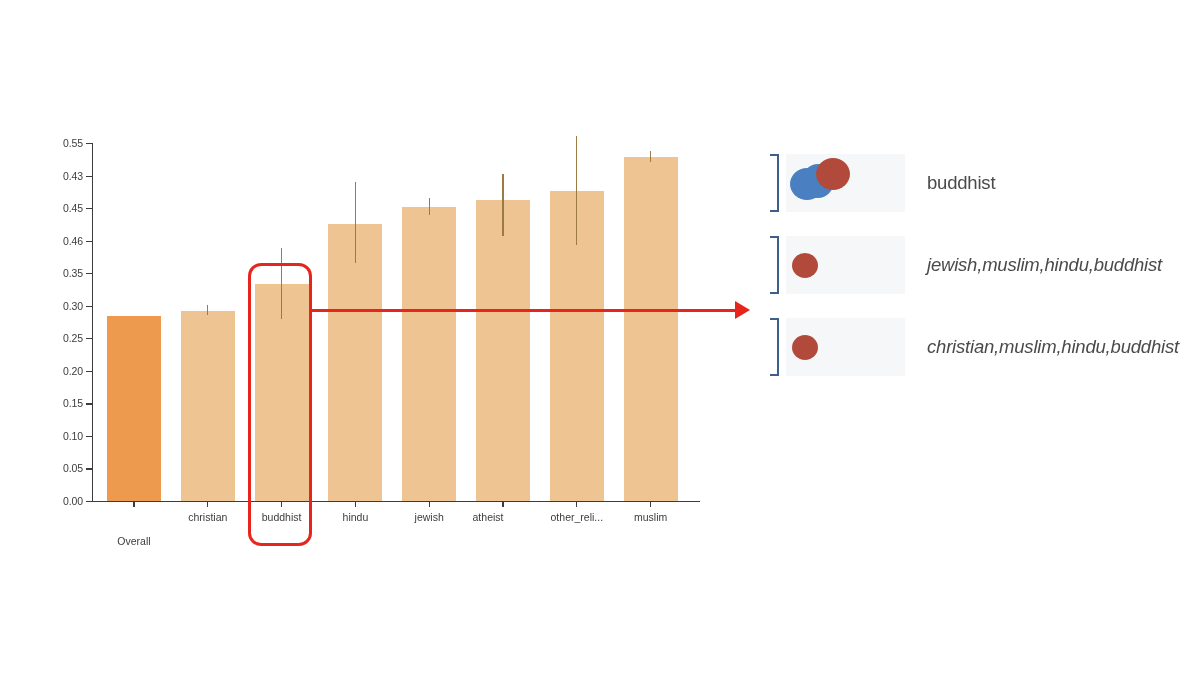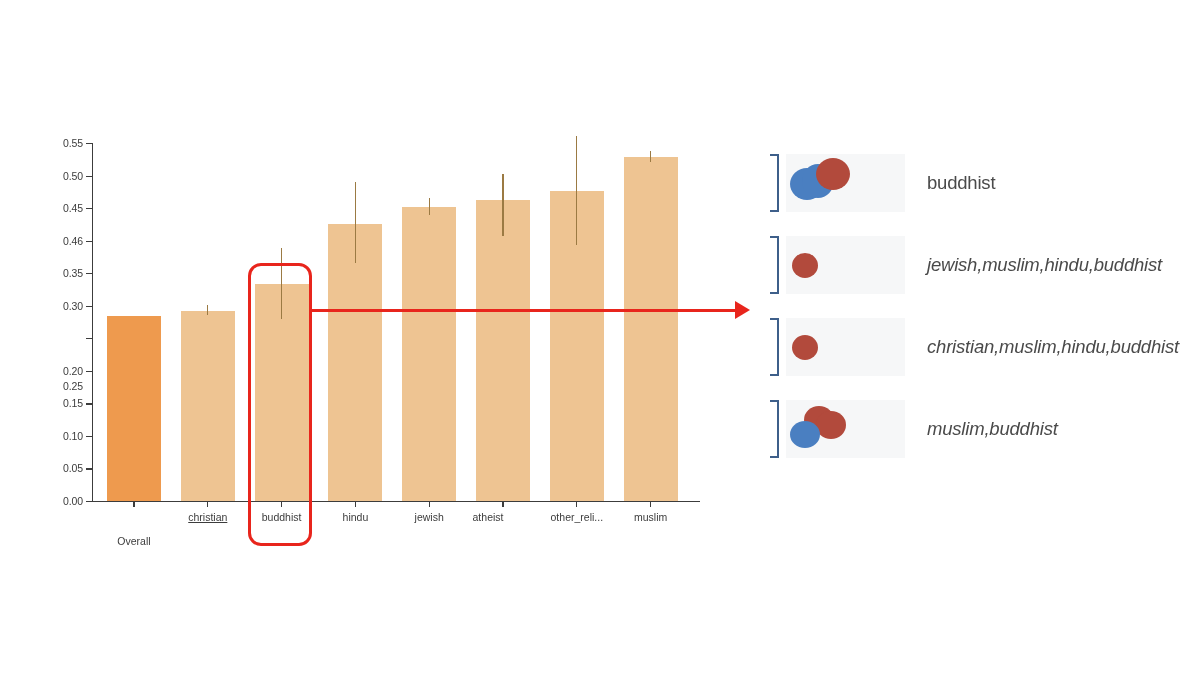--- a/index.html
+++ b/index.html
@@ -155,39 +155,39 @@
         <div class="y-tick-label" style="top: 371px;">0.00</div>
         <div class="y-tick" style="top: 338.455px;"></div>
         <div class="y-tick-label" style="top: 338.455px;">0.05</div>
         <div class="y-tick" style="top: 305.909px;"></div>
         <div class="y-tick-label" style="top: 305.909px;">0.10</div>
         <div class="y-tick" style="top: 273.364px;"></div>
         <div class="y-tick-label" style="top: 273.364px;">0.15</div>
         <div class="y-tick" style="top: 240.818px;"></div>
         <div class="y-tick-label" style="top: 240.818px;">0.20</div>
         <div class="y-tick" style="top: 208.273px;"></div>
-        <div class="y-tick-label" style="top: 208.273px; margin-top: 48px;">0.25</div>
+        <div class="y-tick-label" style="top: 208.273px;">0.25</div>
         <div class="y-tick" style="top: 175.727px;"></div>
         <div class="y-tick-label" style="top: 175.727px;">0.30</div>
         <div class="y-tick" style="top: 143.182px;"></div>
         <div class="y-tick-label" style="top: 143.182px;">0.35</div>
         <div class="y-tick" style="top: 110.636px;"></div>
         <div class="y-tick-label" style="top: 110.636px;">0.46</div>
         <div class="y-tick" style="top: 78.0909px;"></div>
         <div class="y-tick-label" style="top: 78.0909px;">0.45</div>
         <div class="y-tick" style="top: 45.5455px;"></div>
-        <div class="y-tick-label" style="top: 45.5455px;">0.50</div>
+        <div class="y-tick-label" style="top: 45.5455px;">0.43</div>
         <div class="y-tick" style="top: 13px;"></div>
         <div class="y-tick-label" style="top: 13px;">0.55</div>
       </div>
     <div id="x-ticks">
         <div class="x-tick" style="left: 41.4px;"></div>
         <div class="x-tick-label" style="left: 42px; margin-top: 24px;">Overall</div>
         <div class="x-tick" style="left: 115.2px;"></div>
-        <div class="x-tick-label" style="left: 115.8px; text-decoration: underline;">christian</div>
+        <div class="x-tick-label" style="left: 115.8px;">christian</div>
         <div class="x-tick" style="left: 189px;"></div>
         <div class="x-tick-label" style="left: 189.6px;">buddhist</div>
         <div class="x-tick" style="left: 262.8px;"></div>
         <div class="x-tick-label" style="left: 263.4px;">hindu</div>
         <div class="x-tick" style="left: 336.6px;"></div>
         <div class="x-tick-label" style="left: 337.2px;">jewish</div>
         <div class="x-tick" style="left: 410.4px;"></div>
         <div class="x-tick-label" style="left: 396px;">atheist</div>
         <div class="x-tick" style="left: 484.2px;"></div>
         <div class="x-tick-label" style="left: 484.8px;">other_reli...</div>
@@ -235,22 +235,13 @@
       </div>
       <div class="result-label italic">jewish,muslim,hindu,buddhist</div>
     </div>
     <div class="result-row" style="top: 164px;">
       <div class="bracket"></div>
       <div class="thumb">
         <div class="blob" style="left: 6px; top: 17px; width: 26px; height: 25px; background: rgb(178, 74, 60);"></div>
       </div>
       <div class="result-label italic">christian,muslim,hindu,buddhist</div>
     </div>
-    <div class="result-row" style="top: 246px;">
-      <div class="bracket"></div>
-      <div class="thumb">
-        <div class="blob" style="left: 18px; top: 6px; width: 30px; height: 28px; background: rgb(178, 74, 60);"></div>
-        <div class="blob" style="left: 30px; top: 11px; width: 30px; height: 28px; background: rgb(178, 74, 60);"></div>
-        <div class="blob" style="left: 4px; top: 21px; width: 30px; height: 27px; background: rgb(74, 127, 193);"></div>
-      </div>
-      <div class="result-label italic">muslim,buddhist</div>
-    </div>
   </div>
 
 </body></html>

